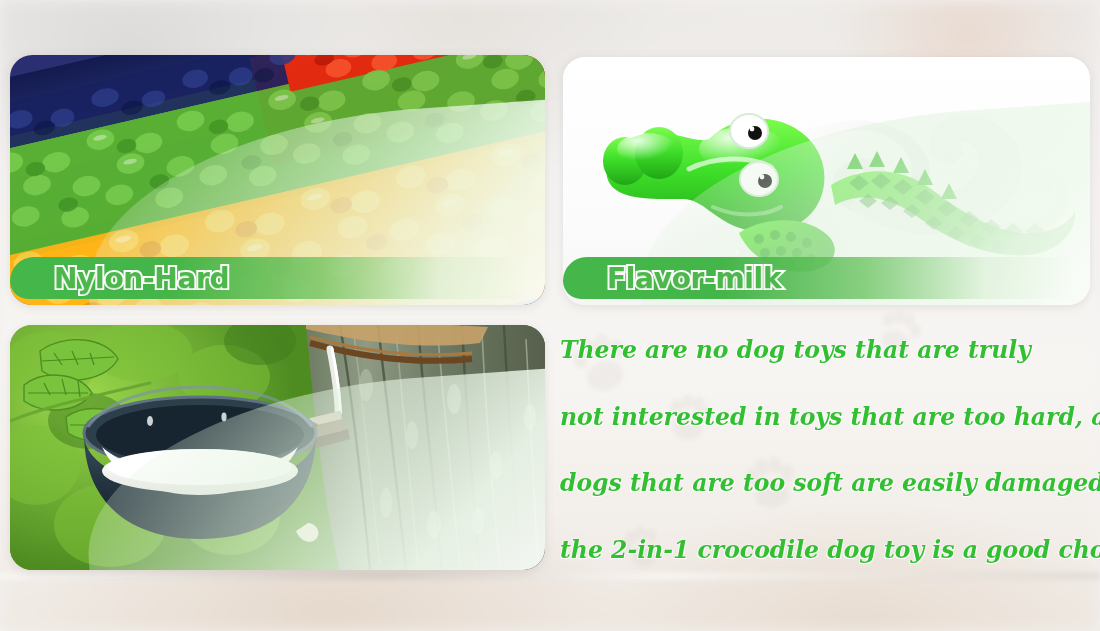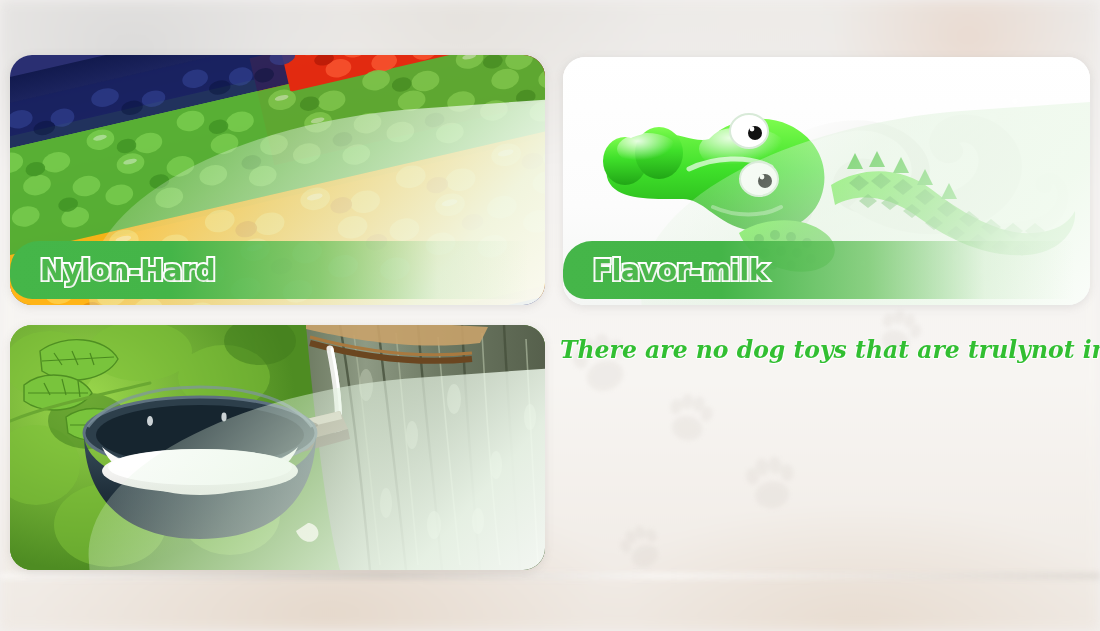--- a/index.html
+++ b/index.html
@@ -56,43 +56,43 @@
     width:92%; height:92%;
     background:linear-gradient(135deg, rgba(255,255,255,0) 0%, rgba(226,243,223,.55) 38%, rgba(240,250,238,.92) 72%, rgba(255,255,255,.97) 100%);
     border-radius:70% 0 22px 0;
     transform:rotate(-4deg);
     pointer-events:none;
   }
 
   
   .banner {
     position:absolute; left:0; bottom:6px;
-    height:58px; width:100%;
+    height:42px; width:100%;
     display:flex; align-items:center;
-    padding-left:30px;
+    padding-left:44px;
     border-radius:29px 0 22px 22px;
     background:linear-gradient(90deg,#45b649 0%, #44b548 30%, rgba(100,193,90,.72) 58%, rgba(196,230,190,.32) 80%, rgba(255,255,255,0) 97%);
   }
   .banner-text {
     font-family:"DejaVu Sans", sans-serif;
     font-weight:700;
     font-size:28px;
     letter-spacing:-.3px;
     color:#4cb84c;
     -webkit-text-stroke:4px #ffffff;
     paint-order:stroke fill;
     text-shadow:0 1px 2px rgba(70,140,60,.35);
     white-space:nowrap;
   }
 
   
   #copy {
     position:absolute; left:560px; top:332px;
     width:532px; height:238px;
-    display:flex; flex-direction:row; justify-content:space-between;
+    display:flex; flex-direction:column; justify-content:space-between;
     padding:4px 0 6px 0;
   }
   .copy-line {
     font-family:"DejaVu Serif", serif;
     font-weight:700; font-style:italic;
     font-size:23.5px;
     color:#32bf32;
     white-space:nowrap;
     text-shadow:
        0 0 2px rgba(255,255,255,.95),

